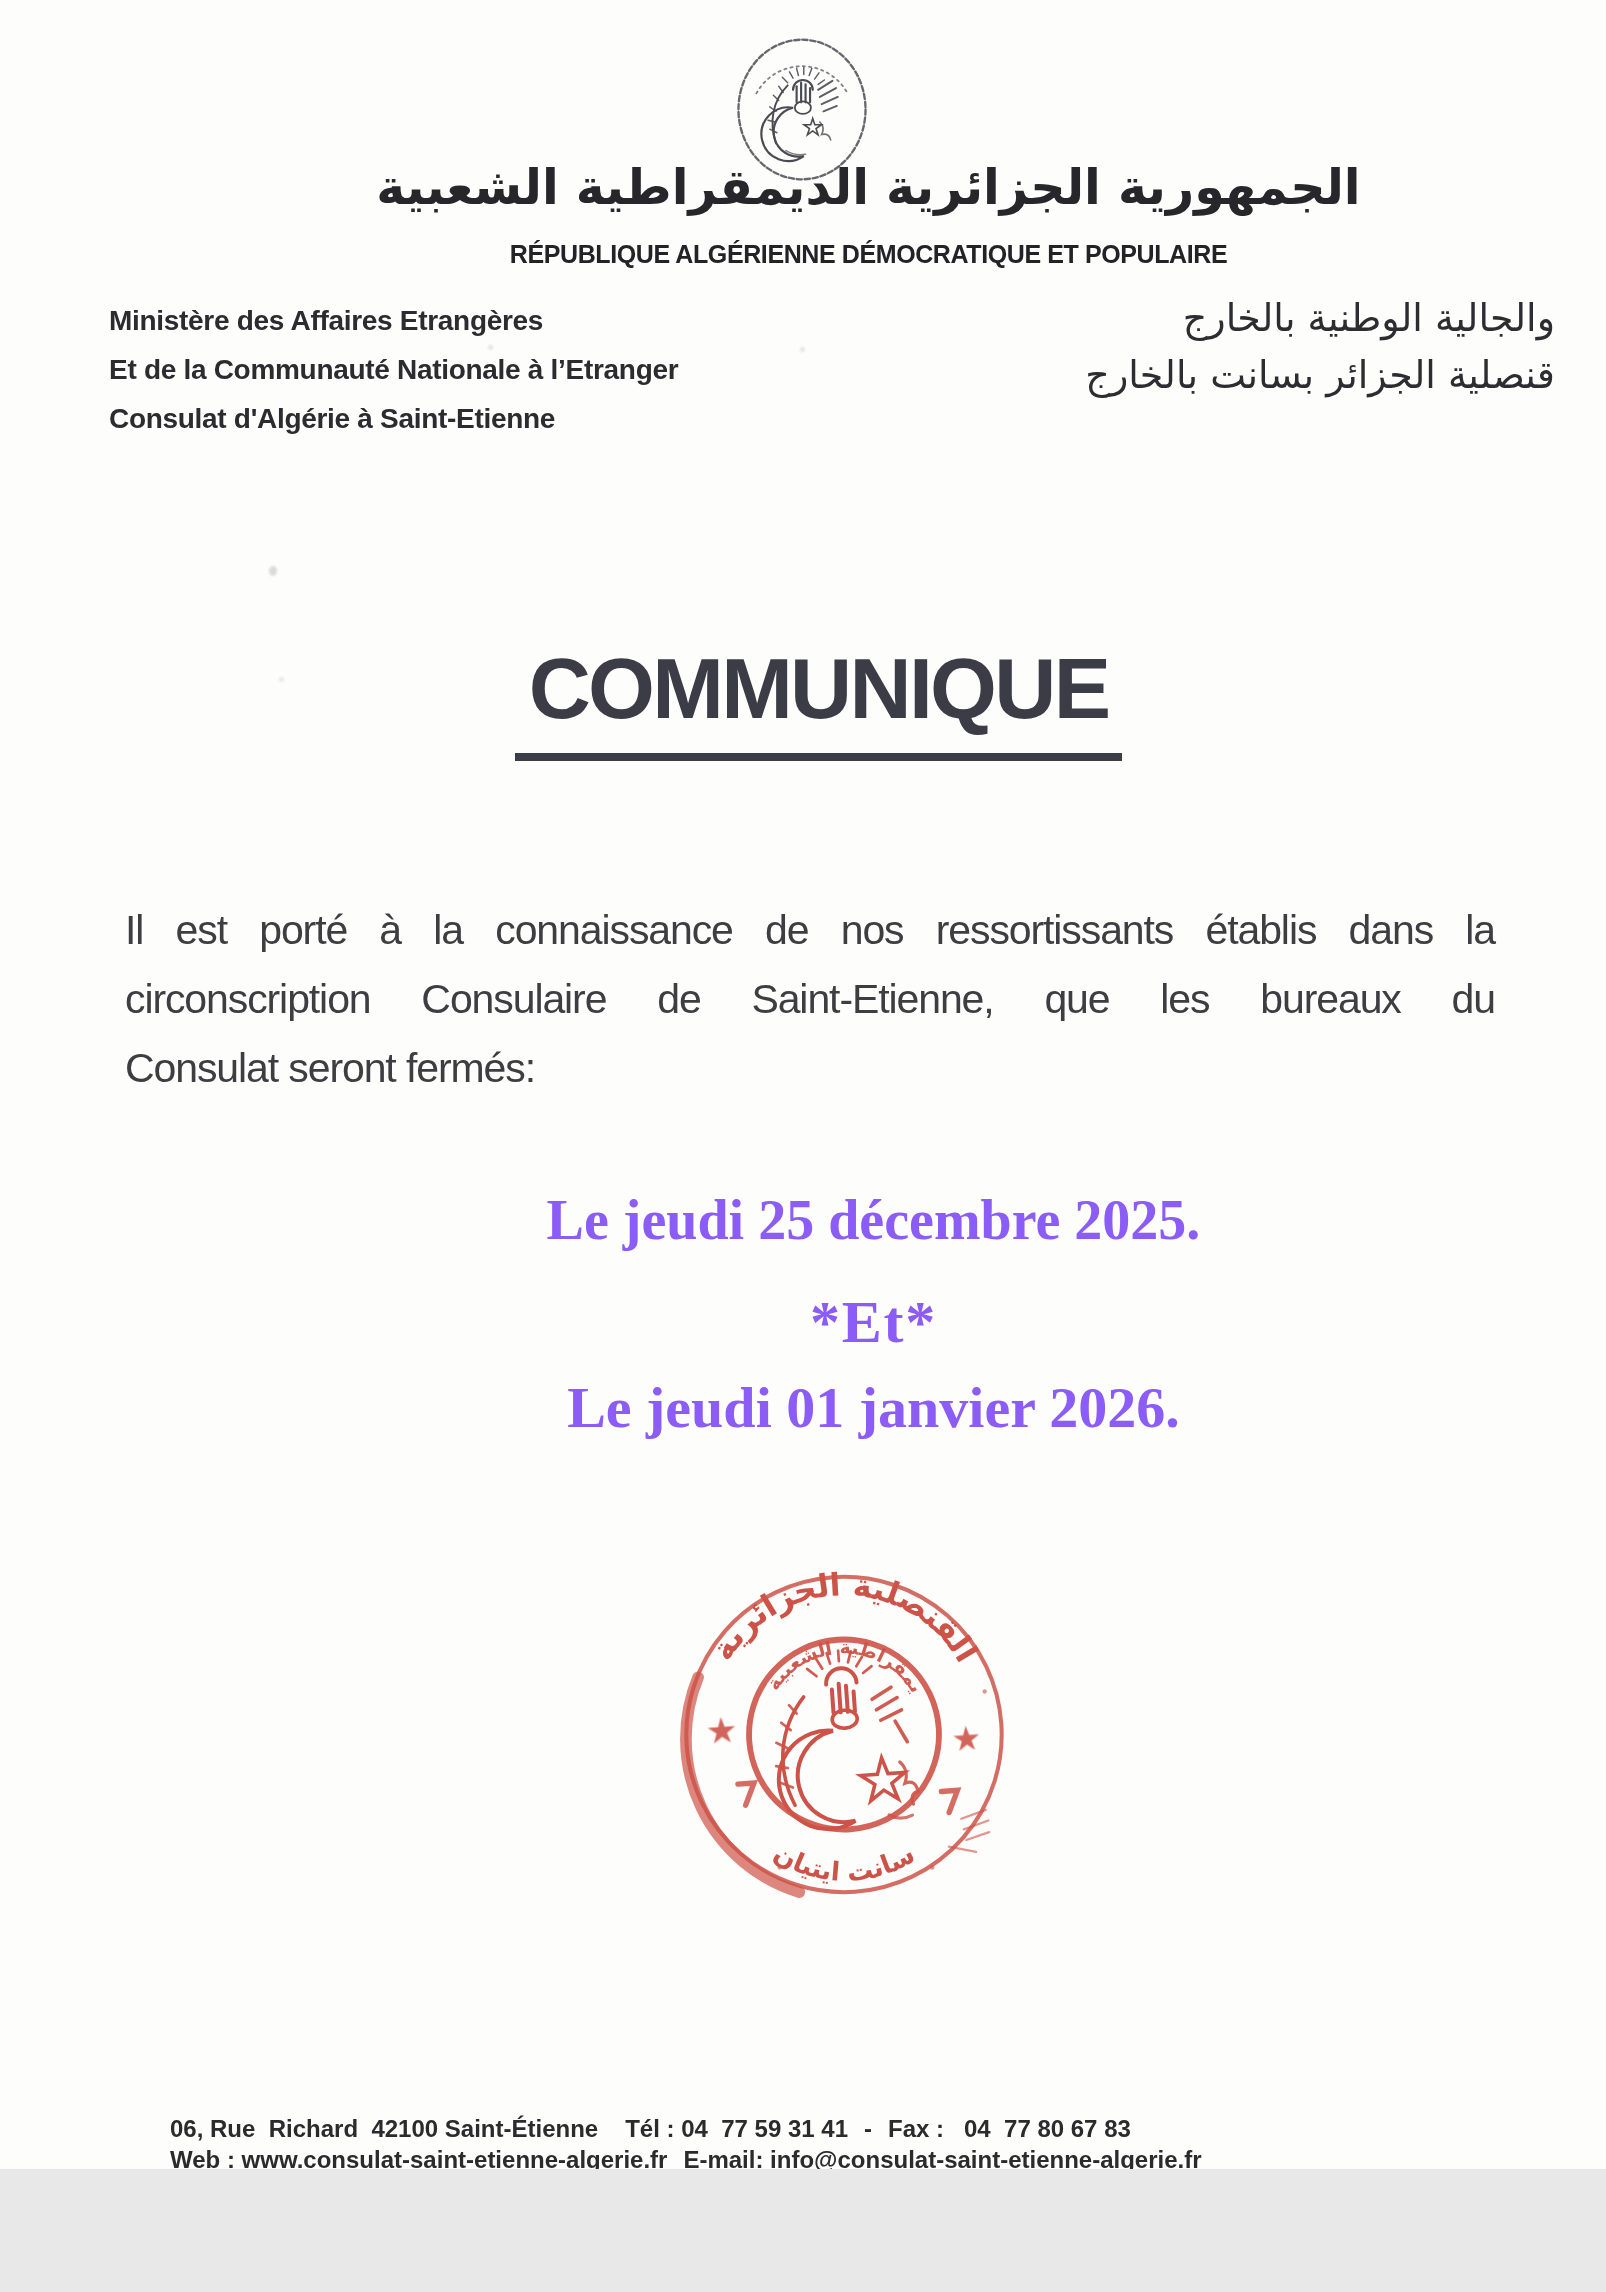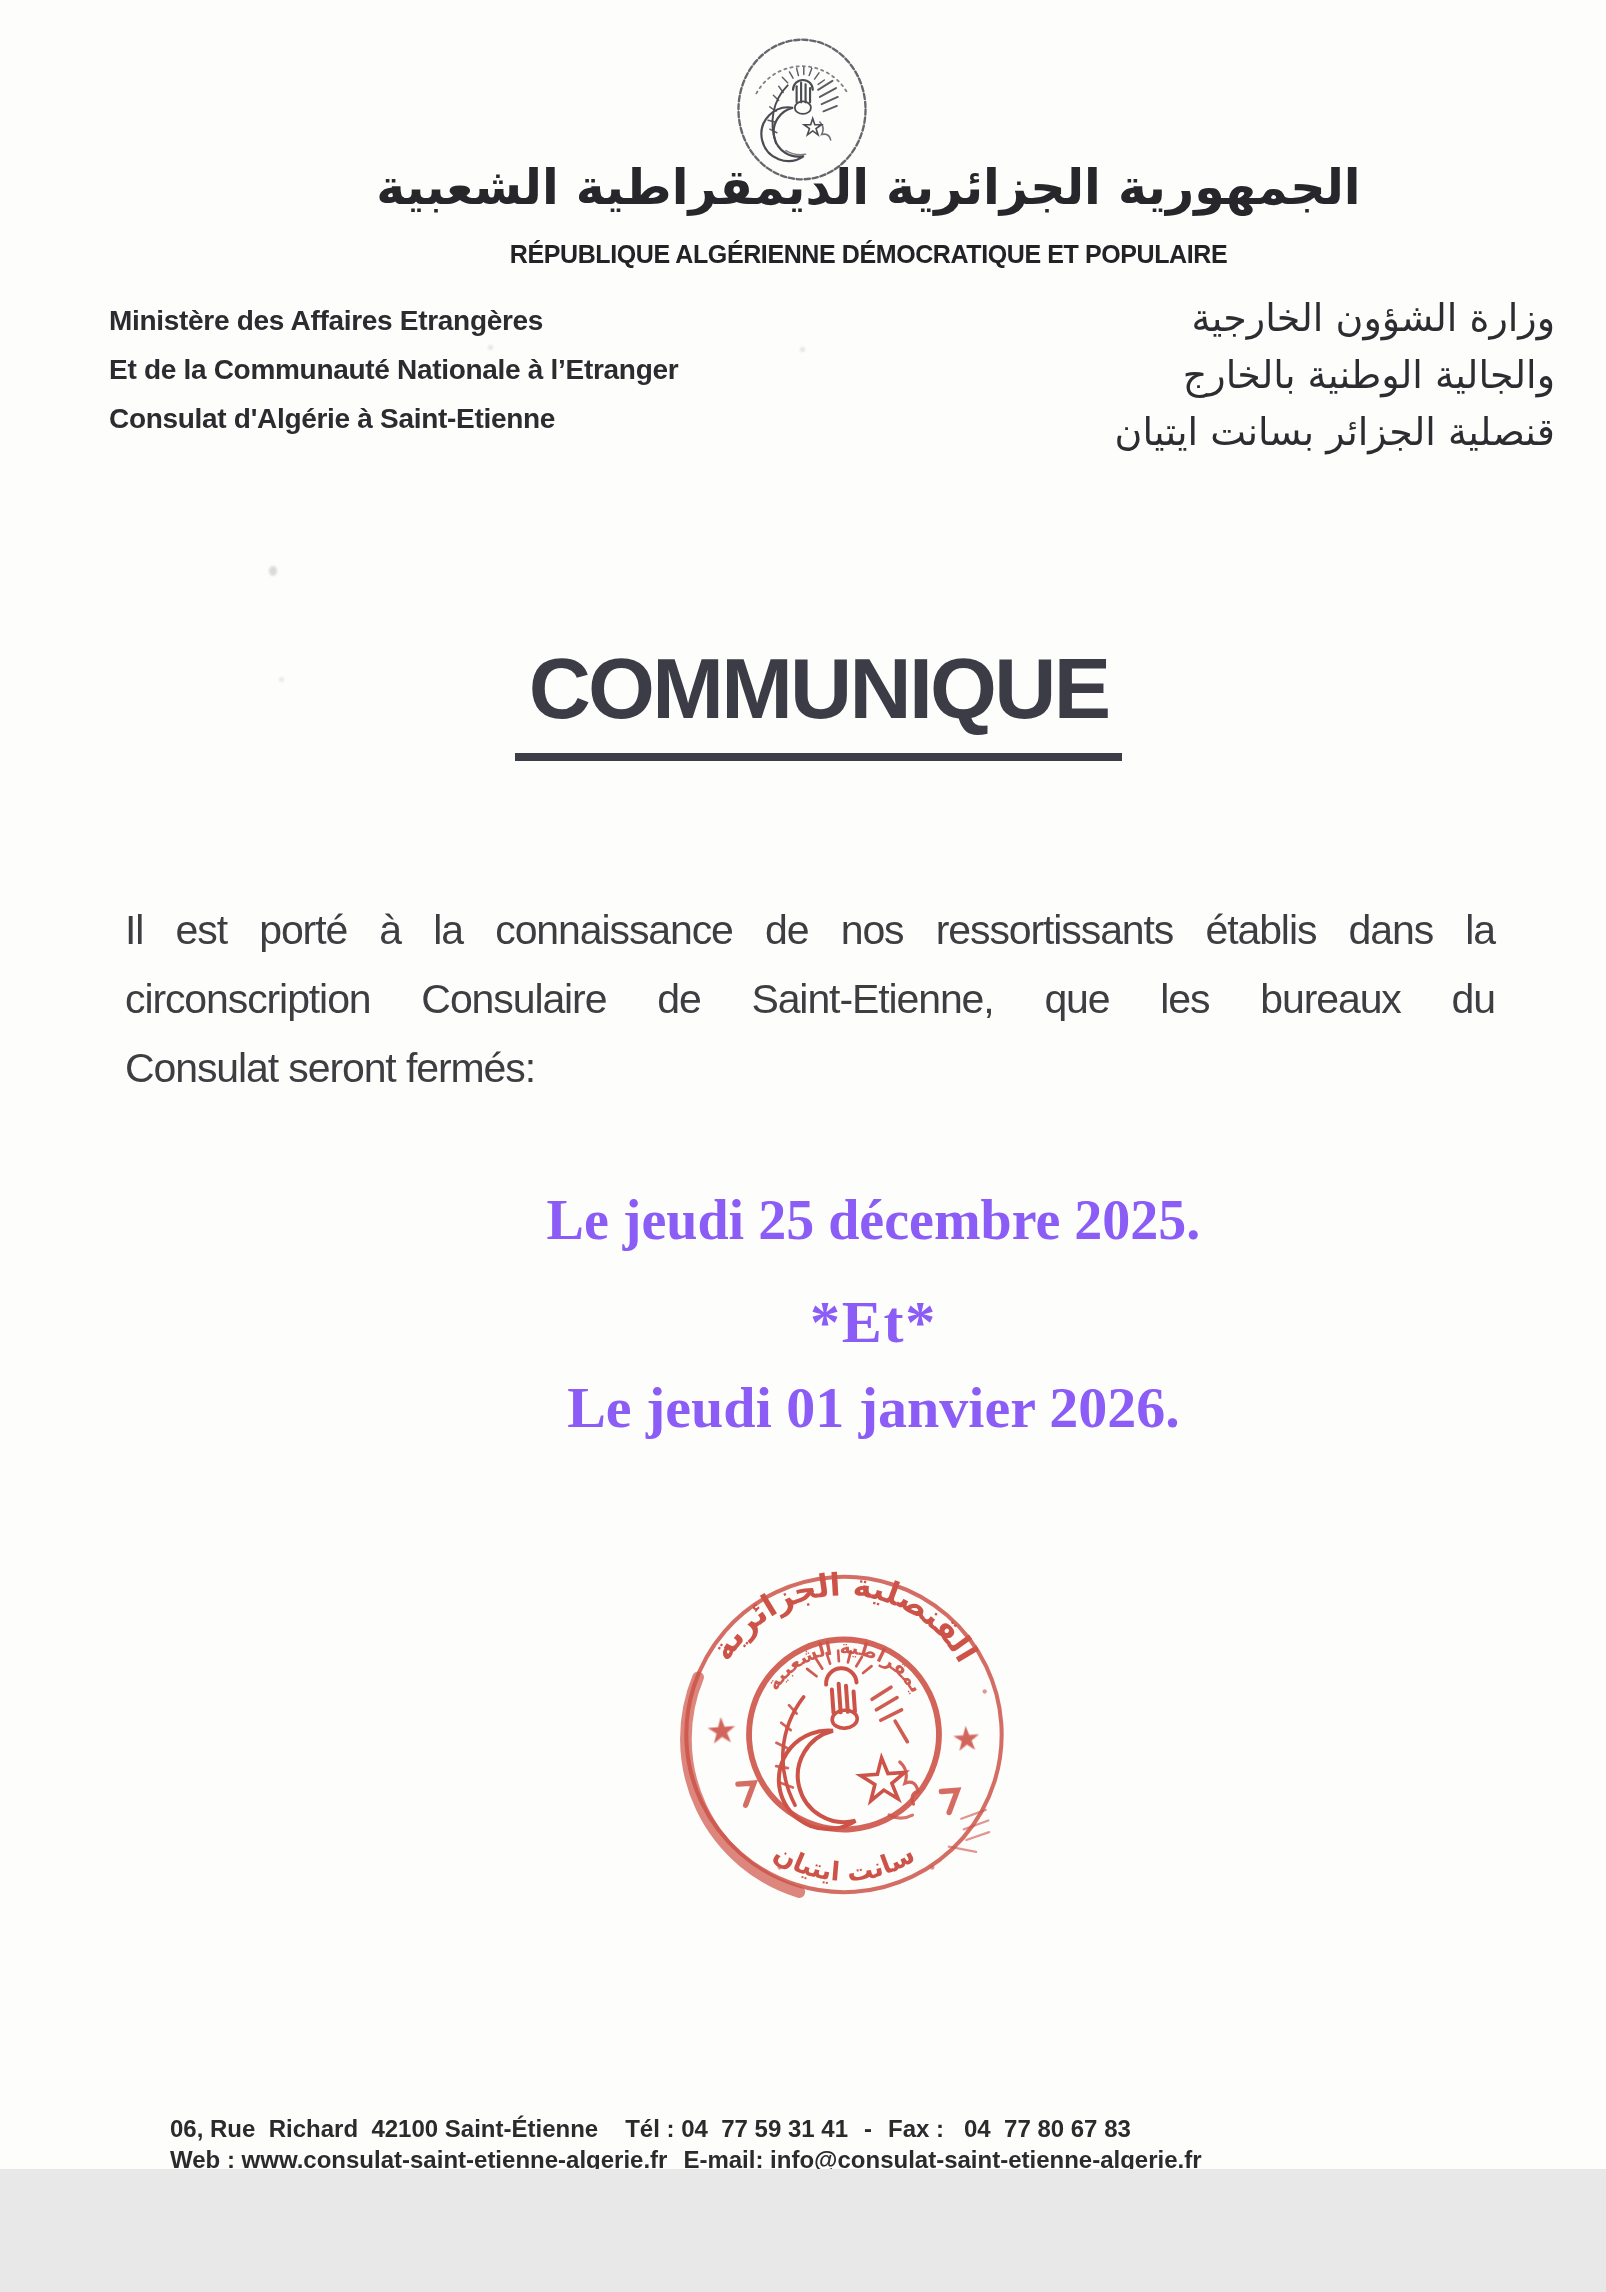--- a/index.html
+++ b/index.html
@@ -138,23 +138,22 @@
 
   <div class="latin-title">RÉPUBLIQUE ALGÉRIENNE DÉMOCRATIQUE ET POPULAIRE</div>
 
   <div class="ministry-fr">
     <div>Ministère des Affaires Etrangères</div>
     <div>Et de la Communauté Nationale à l’Etranger</div>
     <div>Consulat d'Algérie à Saint-Etienne</div>
   </div>
 
   <div class="ministry-ar">
-    <div>وزارة الشؤون الخارجية</div>
     <div>والجالية الوطنية بالخارج</div>
-    <div>قنصلية الجزائر بسانت ايتيان</div>
+    <div>قنصلية الجزائر بسانت بالخارج</div>
   </div>
 
   <div class="doc-title-wrap">
     <span class="doc-title">COMMUNIQUE</span>
   </div>
 
   <div class="body-par">
     <div class="body-line just">Il est porté à la connaissance de nos ressortissants établis dans la</div>
     <div class="body-line just">circonscription Consulaire de Saint-Etienne, que les bureaux du</div>
     <div class="body-line">Consulat seront fermés:</div>

